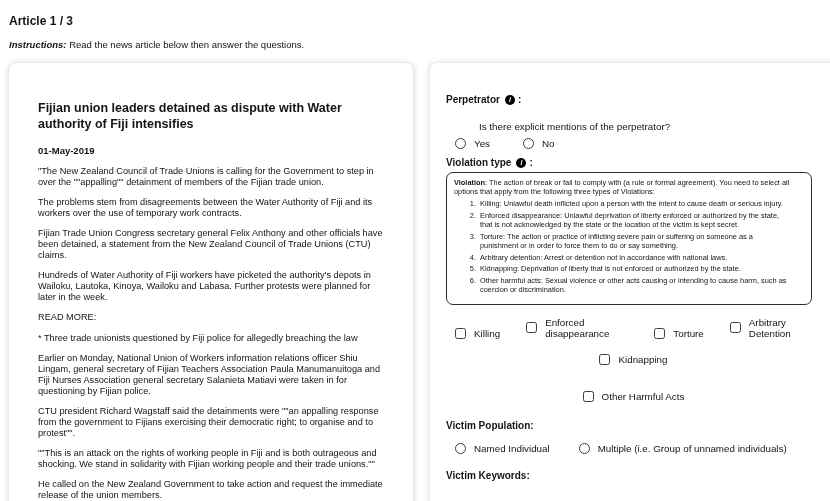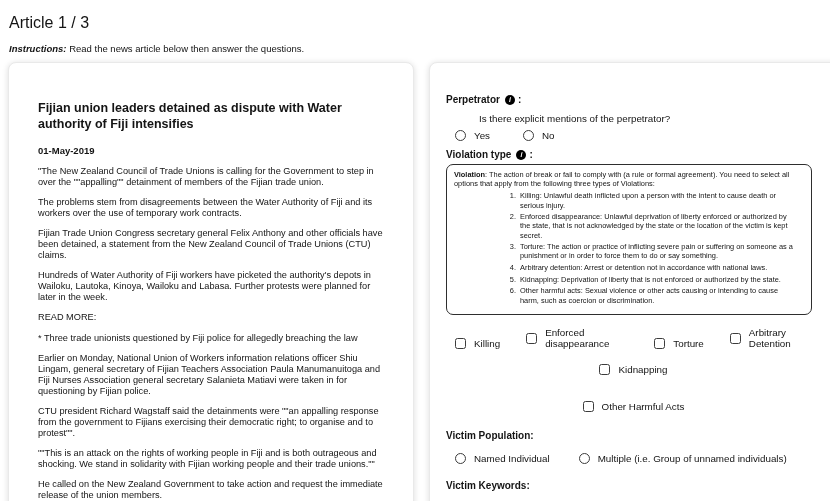--- a/index.html
+++ b/index.html
@@ -1,49 +1,49 @@
 <!DOCTYPE html>
 <html><head>
 <meta charset="utf-8">
 <style>
   * { margin:0; padding:0; box-sizing:border-box; }
   html,body { width:830px; height:501px; overflow:hidden; background:#fff;
               font-family:"Liberation Sans", sans-serif; color:#141414; position:relative; }
 
   .top-header { padding:14px 0 0 9px; }
-  .article-counter { font-size:16px; font-weight:normal; }
+  .article-counter { font-size:12px; font-weight:bold; }
   .instructions { font-size:9.5px; margin-top:11px; }
   .instructions b { font-weight:bold;font-style:italic; }
 
   .card { position:absolute; top:62px; background:#fff; border:1px solid #e9e9e9;
           border-radius:8px; box-shadow:0 1px 6px rgba(0,0,0,0.14); }
   .card-article { left:8px; width:406px; height:470px; padding:38px 25px 20px 29px; overflow:hidden; }
   .card-form { left:429px; width:430px; height:470px; padding:31px 20px 20px 16px; overflow:hidden; }
 
   .article-title { font-size:12.5px; font-weight:bold; line-height:1.25; }
   .article-date { font-size:9.5px; font-weight:bold; margin-top:13px; }
   .article-body p { font-size:9.2px; line-height:1.18; margin-top:9.5px; }
 
   .form-inner { width:366px; }
   .form-h { font-size:10px; font-weight:bold; display:flex; align-items:center; gap:3px; }
   .info-icon { width:10px; height:10px; background:#000; color:#fff; border-radius:50%;
                display:inline-flex; align-items:center; justify-content:center;
                font-size:7px; font-weight:bold; font-style:italic; margin-left:2px; }
-  .question { font-size:9.8px; margin:8px 0 0 7px;padding-left:26px; }
+  .question { font-size:9.8px; margin:16px 0 0 7px;padding-left:26px; }
   .opt-row { display:flex; align-items:center; gap:33px; margin:6px 0 0 9px; }
   .opt { display:flex; align-items:center; gap:8px; font-size:9.8px; cursor:pointer; }
   .radio { width:11px; height:11px; min-width:11px; border:1.5px solid #3c3c3c; border-radius:50%; background:#fff; }
   .checkbox { width:11px; height:11px; min-width:11px; border:1.5px solid #3c3c3c; border-radius:2.5px; background:#fff; }
 
   .mt-violation { margin-top:8px; }
   .def-box { border:1px solid #2e2e2e; border-radius:7px; margin-top:4px; padding:5px 18px 7px 7px;
              font-size:7.4px; line-height:1.24; width:100%; }
   .def-box .def-intro b { font-weight:bold; }
   .def-box ol { margin:3px 0 0 0; padding-left:24px; }
-  .def-box li { margin-bottom:2.5px; padding-left:2px;margin-left:40px; }
+  .def-box li { margin-bottom:2.5px; padding-left:2px; }
 
   .cb-row-1 { margin:12px 0 0 9px; gap:26px;align-items:flex-end; }
   .cb-row-2 { margin:15px 0 0 9px; gap:26px;flex-direction:column; }
   .mt-population { margin-top:18px; }
   .pop-row { margin:12px 0 0 9px; gap:29px; }
   .mt-keywords { margin-top:16px; }
   .keywords-input { display:block; width:100%; border:none; border-bottom:4px solid #c4b5fd;
                     font-family:"Liberation Sans", sans-serif; font-size:9.5px; color:#141414;
                     margin-top:16px; padding:4px 0 5px 0; outline:none; background:transparent; }
   .keywords-input::placeholder { color:#9a9a9a; }

